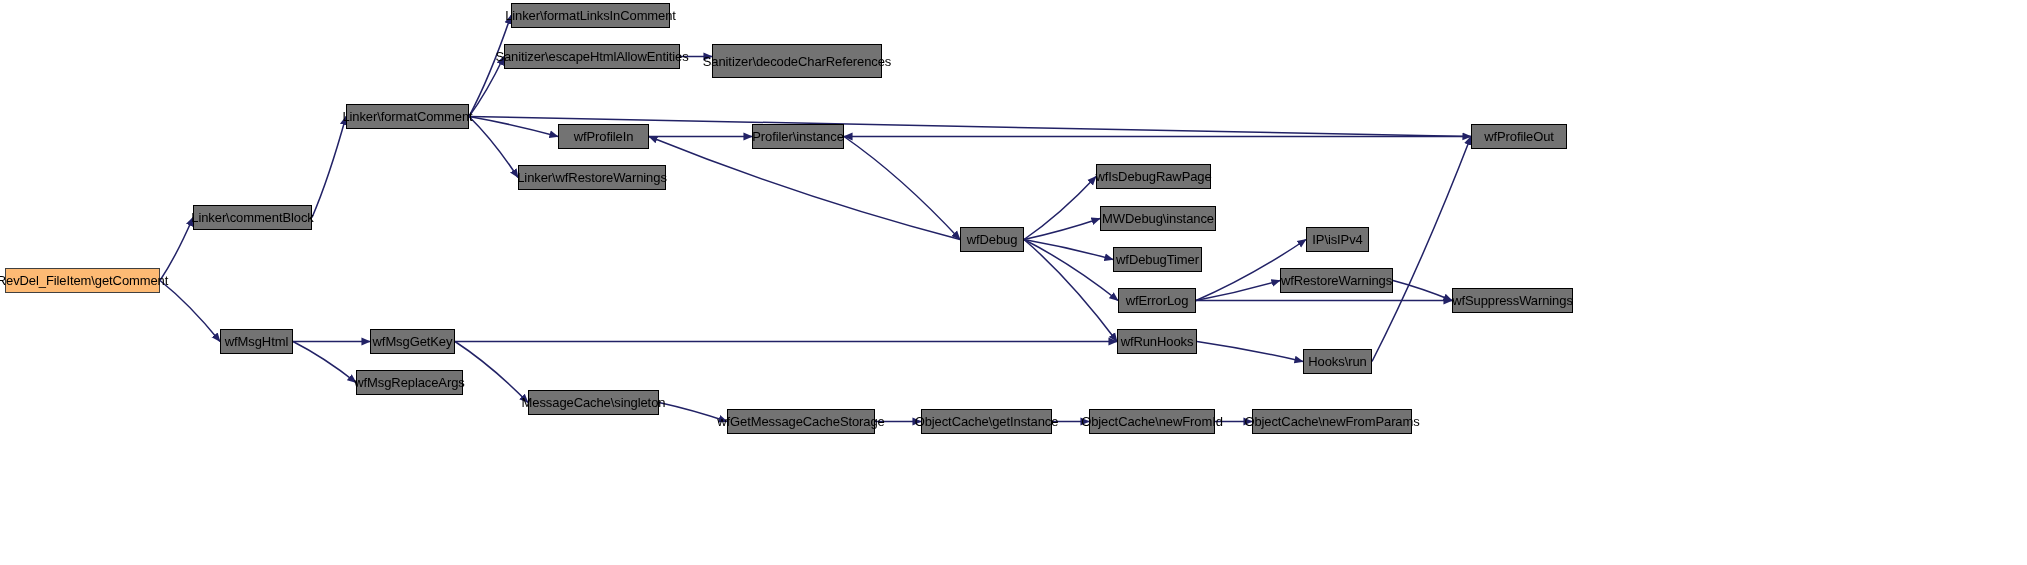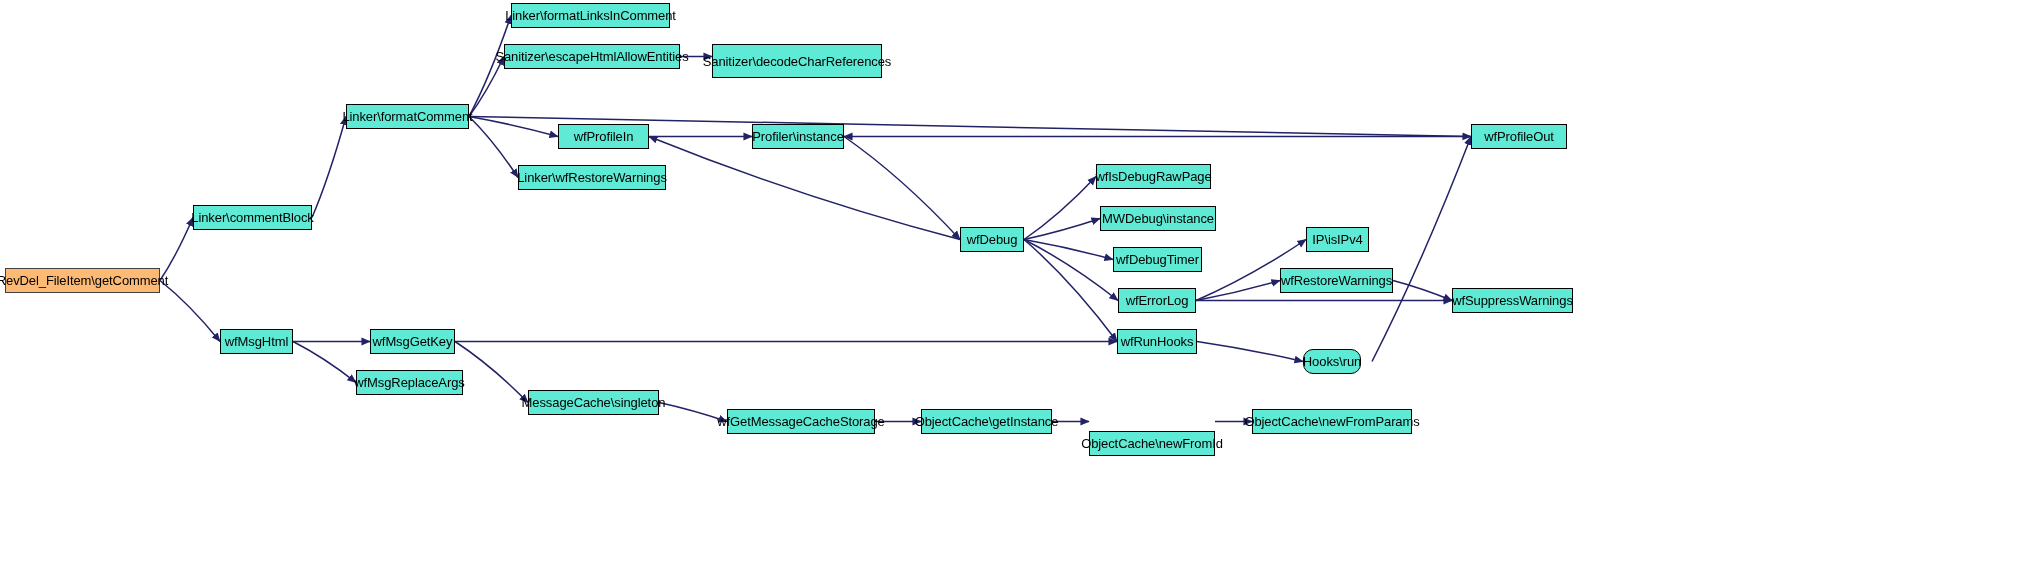--- a/index.html
+++ b/index.html
@@ -20,21 +20,21 @@
     left: 0;
     top: 0;
     width: 2027px;
     height: 565px;
     pointer-events: none;
   }
   .node {
     position: absolute;
     box-sizing: border-box;
     border: 1px solid #000000;
-    background: #5eead4;
+    background: #737373;
     color: #000000;
     font-size: 13px;
     line-height: 1;
     display: flex;
     align-items: center;
     justify-content: center;
     white-space: nowrap;
     letter-spacing: -0.1px;
     z-index: 5;
   }
@@ -142,41 +142,41 @@
       </div>
       <div class="node" style="left: 1280px; top: 268px; width: 113px; height: 25px;">
         <span class="node-label">wfRestoreWarnings</span>
       </div>
       <div class="node" style="left: 1452px; top: 288px; width: 121px; height: 25px;">
         <span class="node-label">wfSuppressWarnings</span>
       </div>
       <div class="node" style="left: 1117px; top: 329px; width: 80px; height: 25px;">
         <span class="node-label">wfRunHooks</span>
       </div>
-      <div class="node" style="left: 1303px; top: 349px; width: 58px; height: 25px; border-radius: 10px;">
+      <div class="node" style="left: 1303px; top: 349px; width: 69px; height: 25px;">
         <span class="node-label">Hooks\run</span>
       </div>
       <div class="node" style="left: 220px; top: 329px; width: 73px; height: 25px;">
         <span class="node-label">wfMsgHtml</span>
       </div>
       <div class="node" style="left: 370px; top: 329px; width: 85px; height: 25px;">
         <span class="node-label">wfMsgGetKey</span>
       </div>
       <div class="node" style="left: 356px; top: 370px; width: 107px; height: 25px;">
         <span class="node-label">wfMsgReplaceArgs</span>
       </div>
       <div class="node" style="left: 528px; top: 390px; width: 131px; height: 25px;">
         <span class="node-label">MessageCache\singleton</span>
       </div>
       <div class="node" style="left: 727px; top: 409px; width: 148px; height: 25px;">
         <span class="node-label">wfGetMessageCacheStorage</span>
       </div>
       <div class="node" style="left: 921px; top: 409px; width: 131px; height: 25px;">
         <span class="node-label">ObjectCache\getInstance</span>
       </div>
-      <div class="node" style="left: 1089px; top: 431px; width: 126px; height: 25px;">
+      <div class="node" style="left: 1089px; top: 409px; width: 126px; height: 25px;">
         <span class="node-label">ObjectCache\newFromId</span>
       </div>
       <div class="node" style="left: 1252px; top: 409px; width: 160px; height: 25px;">
         <span class="node-label">ObjectCache\newFromParams</span>
       </div>
     </div>
 </div>
 
 </body></html>

